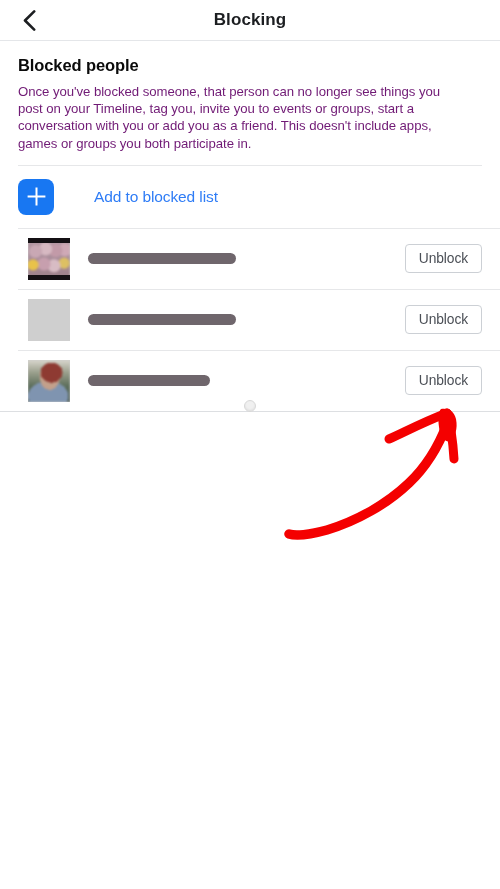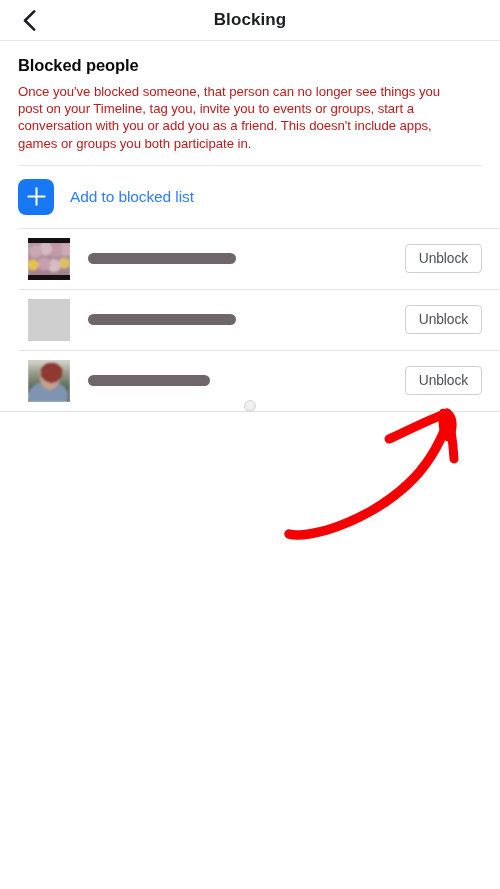--- a/index.html
+++ b/index.html
@@ -76,36 +76,37 @@
     font-size: 16.5px;
     font-weight: bold;
     color: #0b0b0b;
     line-height: 20px;
     letter-spacing: -0.1px;
   }
   .section-desc {
     margin-top: 8px;
     font-size: 13.2px;
     line-height: 17.2px;
-    color: #b91c1c;
+    color: #701a75;
     letter-spacing: -0.05px;
     padding-right: 18px;
   }
 
   .head-divider {
     margin: 13px 18px 0 18px;
     height: 1px;
     background: #e6e7e9;
   }
 
   
   .add-row {
     display: flex;
     align-items: center;
     padding: 13px 18px 13px 18px;
+    gap: 24px;
   }
   .plus-btn {
     width: 36px;
     height: 36px;
     border-radius: 8px;
     background: #1877f2;
     display: flex;
     align-items: center;
     justify-content: center;
     flex: 0 0 auto;

